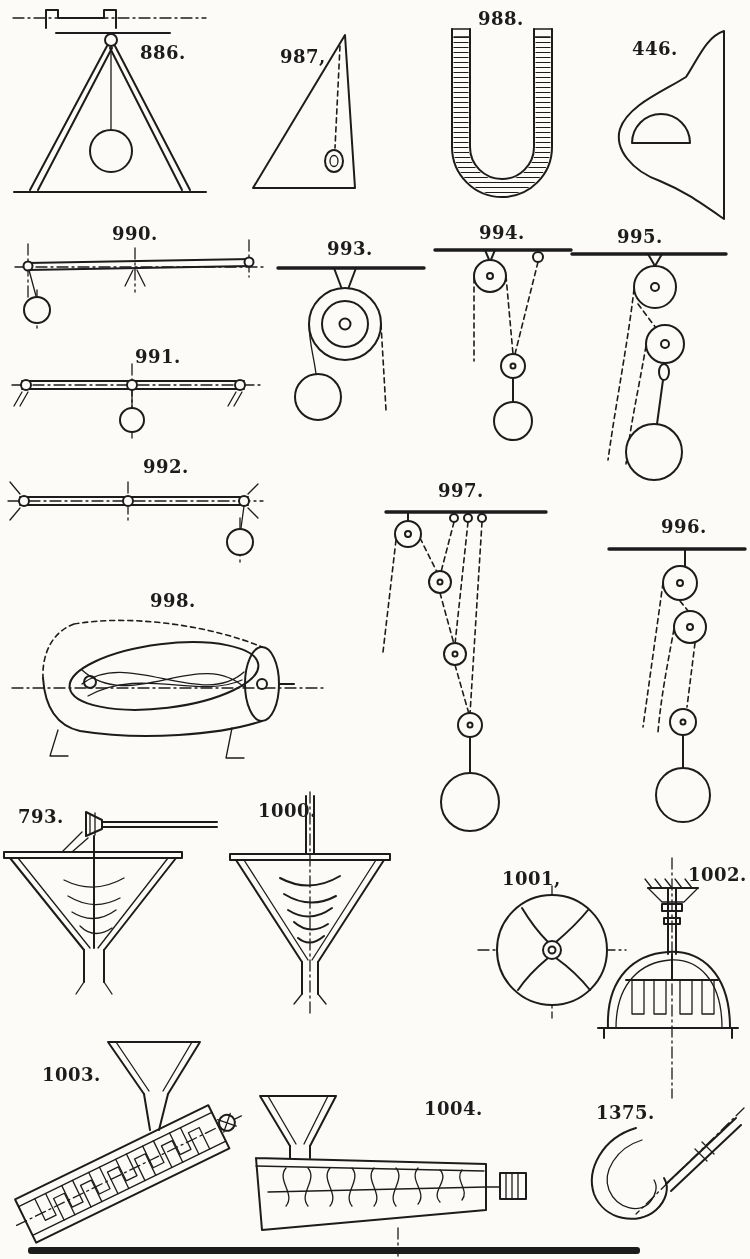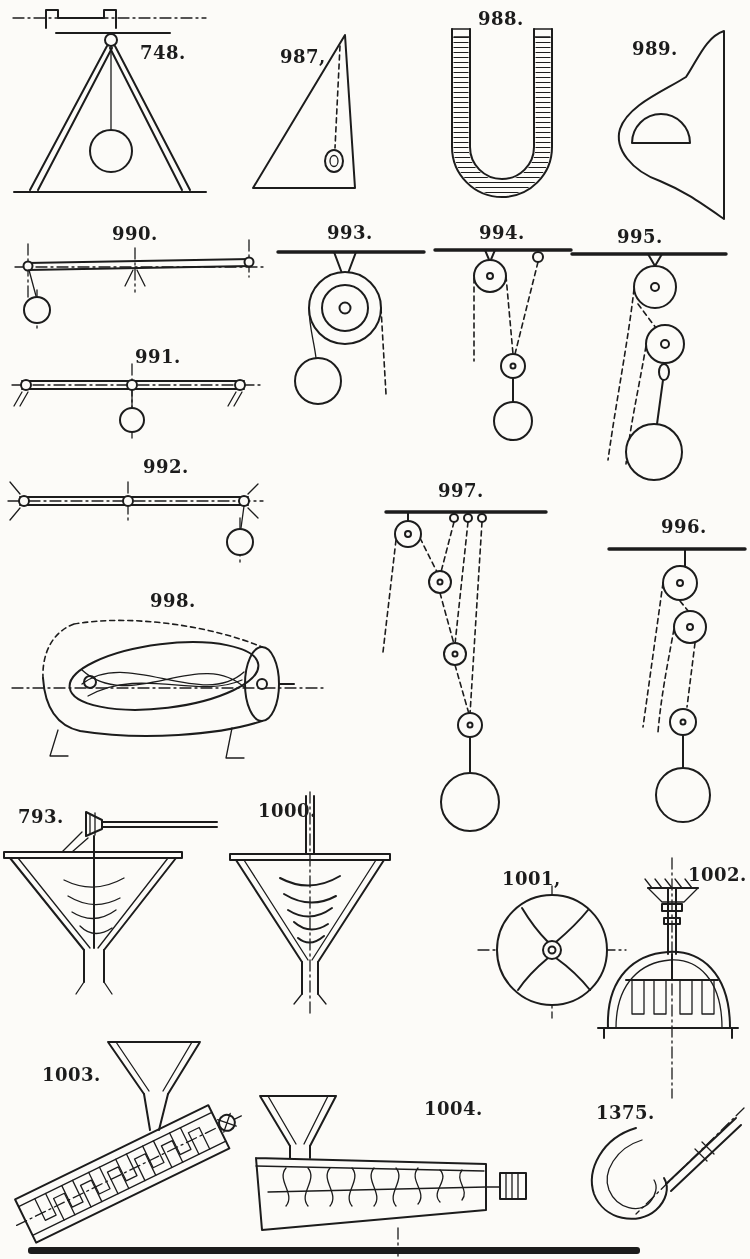--- a/index.html
+++ b/index.html
@@ -33,21 +33,21 @@
     <path class="ln dd" d="M5 16 H198"></path>
     <path class="ln" d="M38 26 V8 H50 V16 H96 V8 H108 V26"></path>
     <path class="ln" d="M48 31 H162"></path>
     <path class="ln" d="M99 44 L22 188 M104 46 L30 188"></path>
     <path class="ln" d="M107 44 L182 188 M102 46 L174 188"></path>
     <circle class="ln fw" cx="103" cy="38" r="6"></circle>
     <path class="ln thin" d="M103 44 V127"></path>
     <circle class="ln fw" cx="103" cy="149" r="21"></circle>
     <path class="ln" d="M6 190 H198"></path>
   </svg>
-  <figcaption class="lbl" style="left:132px;top:40px">748.</figcaption>
+  <figcaption class="lbl" style="left:132px;top:40px">886.</figcaption>
 </figure>
 
 <figure class="fig" style="left:248px;top:30px;width:125px;height:165px">
   <svg viewBox="0 0 125 165">
     <path class="ln" d="M97 5 L5 158 L107 158 Z"></path>
     <path class="ln dash" d="M92 16 L87 118"></path>
     <ellipse class="ln fw" cx="86" cy="131" rx="9" ry="11"></ellipse>
     <ellipse class="ln thin" cx="86" cy="131" rx="4" ry="5.5"></ellipse>
   </svg>
   <figcaption class="lbl" style="left:32px;top:16px">987,</figcaption>
@@ -66,21 +66,21 @@
     <path class="ln thin" d="M2 4 H20 M84 4 H102 M4 12 H19 M85 12 H100"></path>
   </svg>
   <figcaption class="lbl" style="left:28px;top:-17px">988.</figcaption>
 </figure>
 
 <figure class="fig" style="left:598px;top:25px;width:145px;height:200px">
   <svg viewBox="0 0 145 200">
     <path class="ln" d="M126 6 L126 194 C100 176 86 166 62 156 C34 146 16 124 22 104 C30 80 66 66 88 52 C100 34 108 12 126 6 Z"></path>
     <path class="ln" d="M34 118 H92 A29 29 0 0 0 34 118 Z"></path>
   </svg>
-  <figcaption class="lbl" style="left:34px;top:13px">989.</figcaption>
+  <figcaption class="lbl" style="left:34px;top:13px">446.</figcaption>
 </figure>
 
 <figure class="fig" style="left:15px;top:222px;width:255px;height:115px">
   <svg viewBox="0 0 255 115">
     <path class="ln dd" d="M0 45 H250 M13 22 V78 M234 18 V55 M120 26 V70 M22 68 V110"></path>
     <path class="ln" d="M12 41 L236 37 M12 48 L236 44"></path>
     <circle class="ln fw" cx="13" cy="44" r="4.5"></circle>
     <circle class="ln fw" cx="234" cy="40" r="4.5"></circle>
     <path class="ln thin" d="M118 48 L110 64 M122 48 L130 64"></path>
     <path class="ln thin" d="M14 48 L21 74"></path>
@@ -110,21 +110,21 @@
     <circle class="ln fw" cx="16" cy="43" r="5"></circle>
     <circle class="ln fw" cx="120" cy="43" r="5"></circle>
     <circle class="ln fw" cx="236" cy="43" r="5"></circle>
     <path class="ln thin" d="M12 36 L2 24 M12 50 L2 62 M240 36 L250 26 M240 50 L250 60"></path>
     <path class="ln thin" d="M236 48 L233 70"></path>
     <circle class="ln fw" cx="232" cy="84" r="13"></circle>
   </svg>
   <figcaption class="lbl" style="left:135px;top:-2px">992.</figcaption>
 </figure>
 
-<figure class="fig" style="left:276px;top:226px;width:150px;height:185px">
+<figure class="fig" style="left:276px;top:242px;width:150px;height:185px">
   <svg viewBox="0 0 150 185">
     <path class="ln thick" d="M2 26 H148"></path>
     <path class="ln" d="M58 26 L67 50 M80 26 L71 50"></path>
     <path class="ln dash" d="M105 82 L110 168"></path>
     <circle class="ln fw" cx="69" cy="82" r="36"></circle>
     <circle class="ln" cx="69" cy="82" r="23"></circle>
     <circle class="ln" cx="69" cy="82" r="5.5"></circle>
     <path class="ln thin" d="M33 82 C33 100 38 115 40 132"></path>
     <circle class="ln fw" cx="42" cy="155" r="23"></circle>
   </svg>

